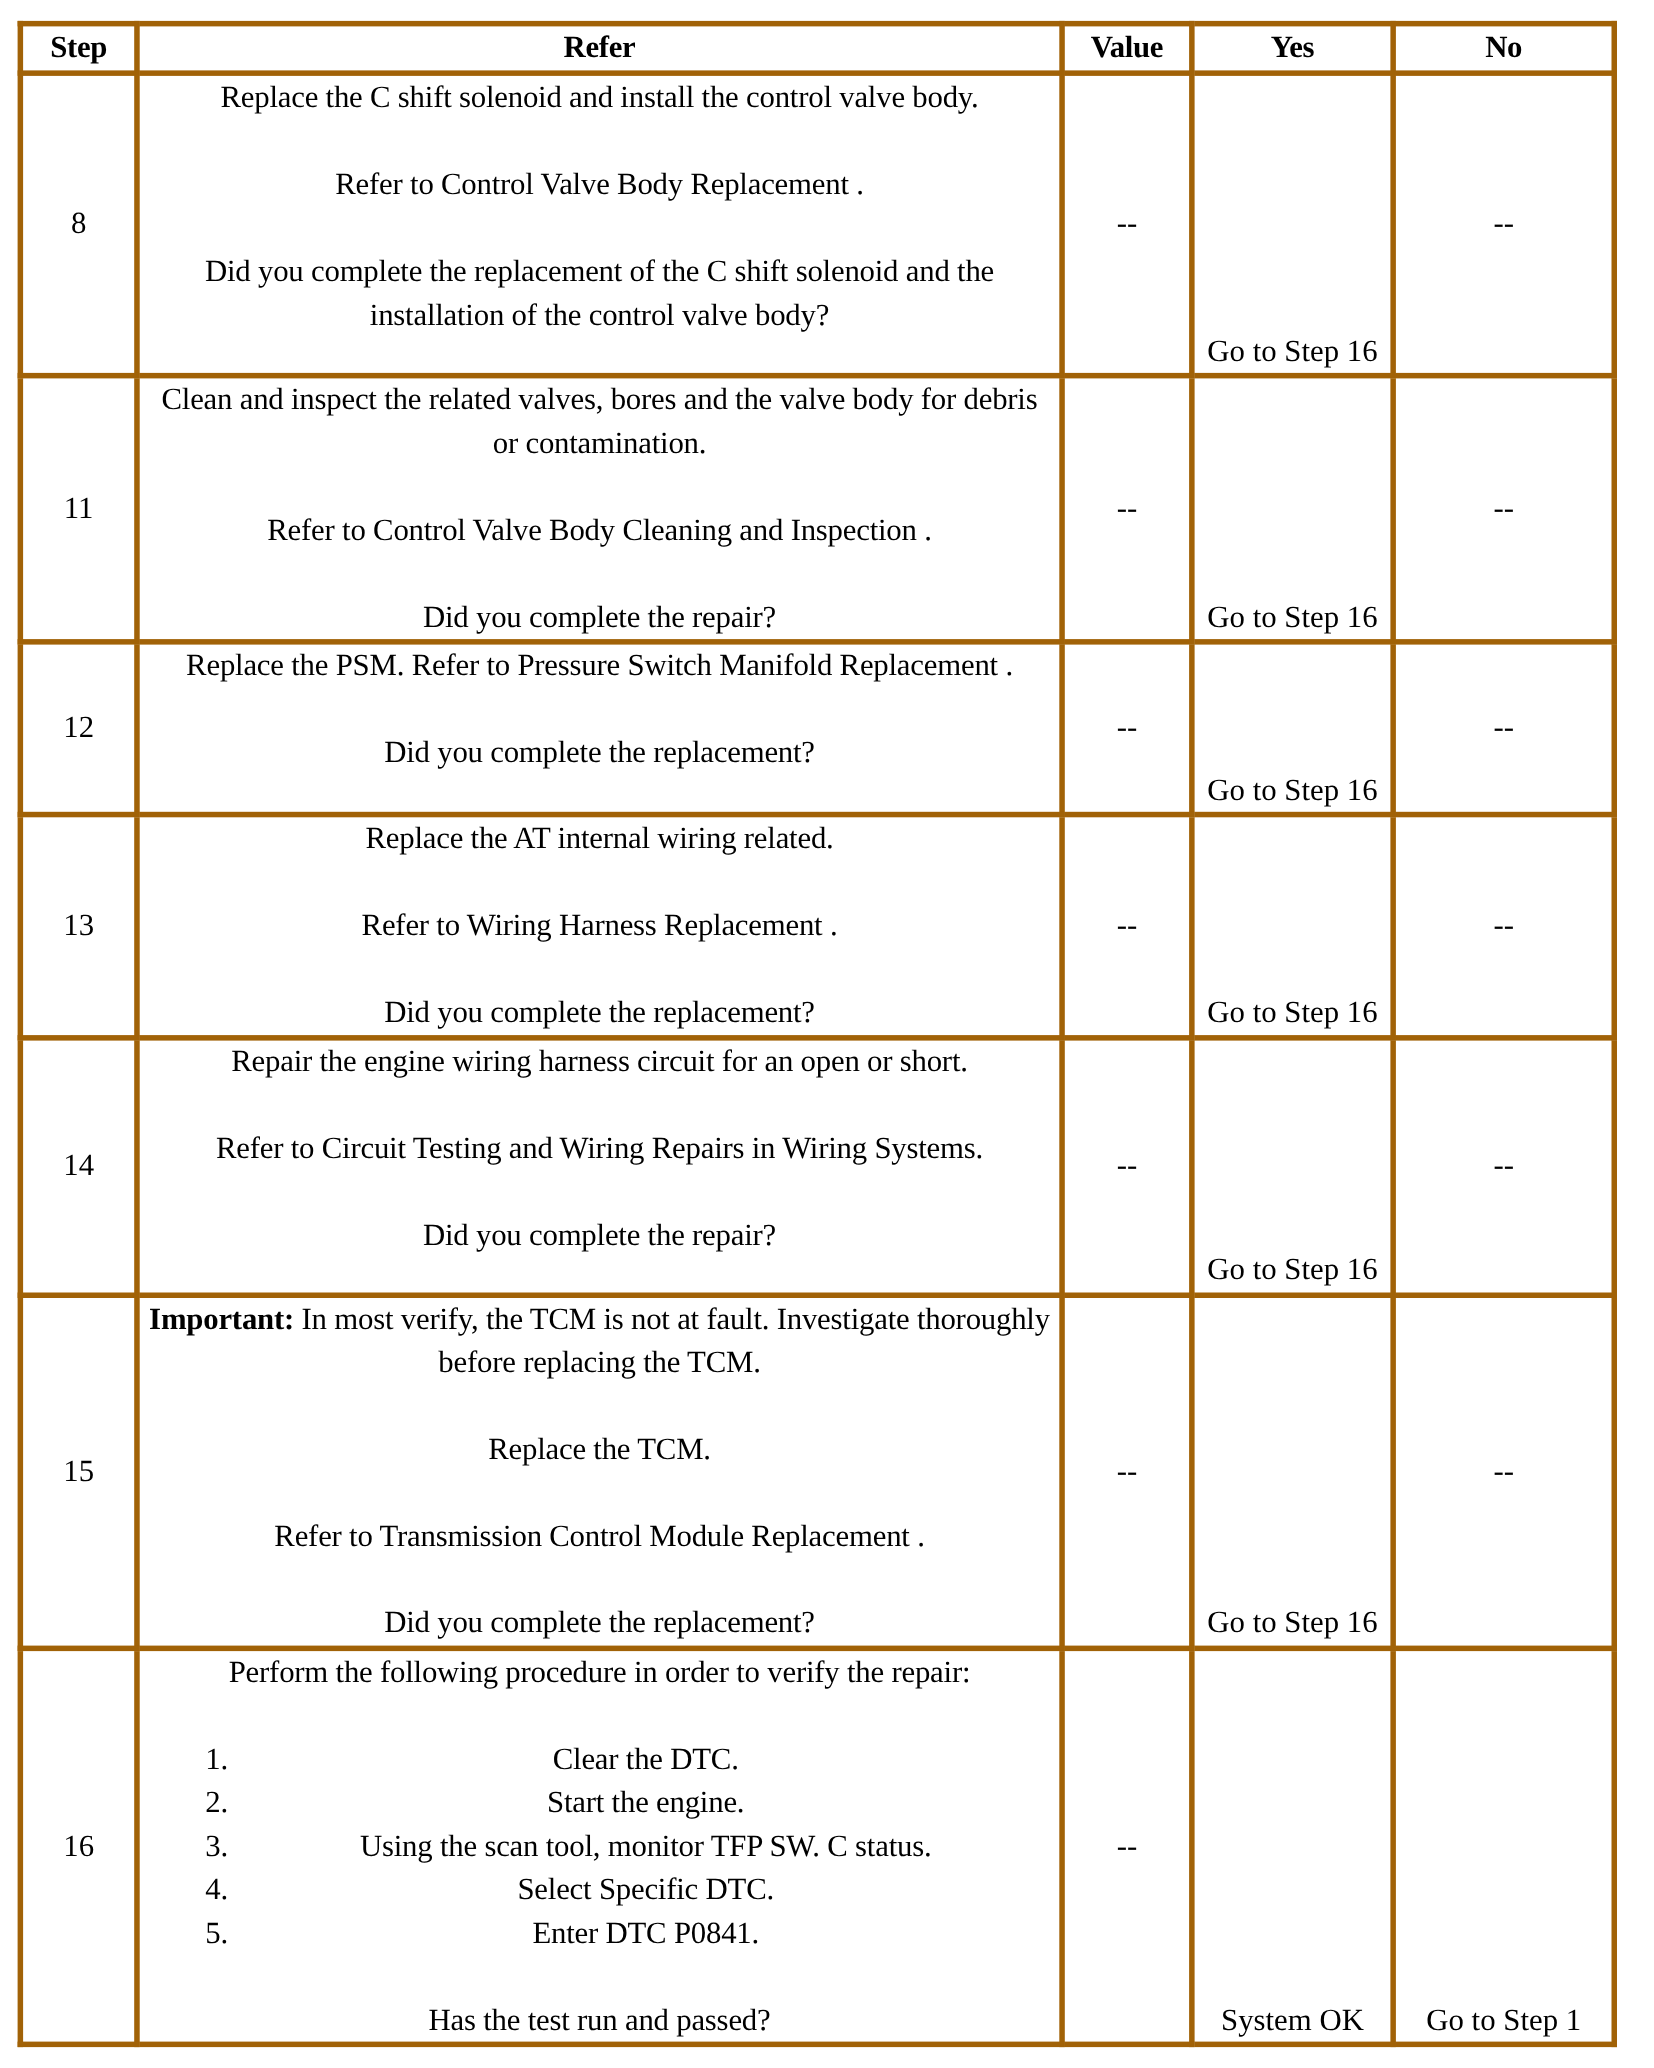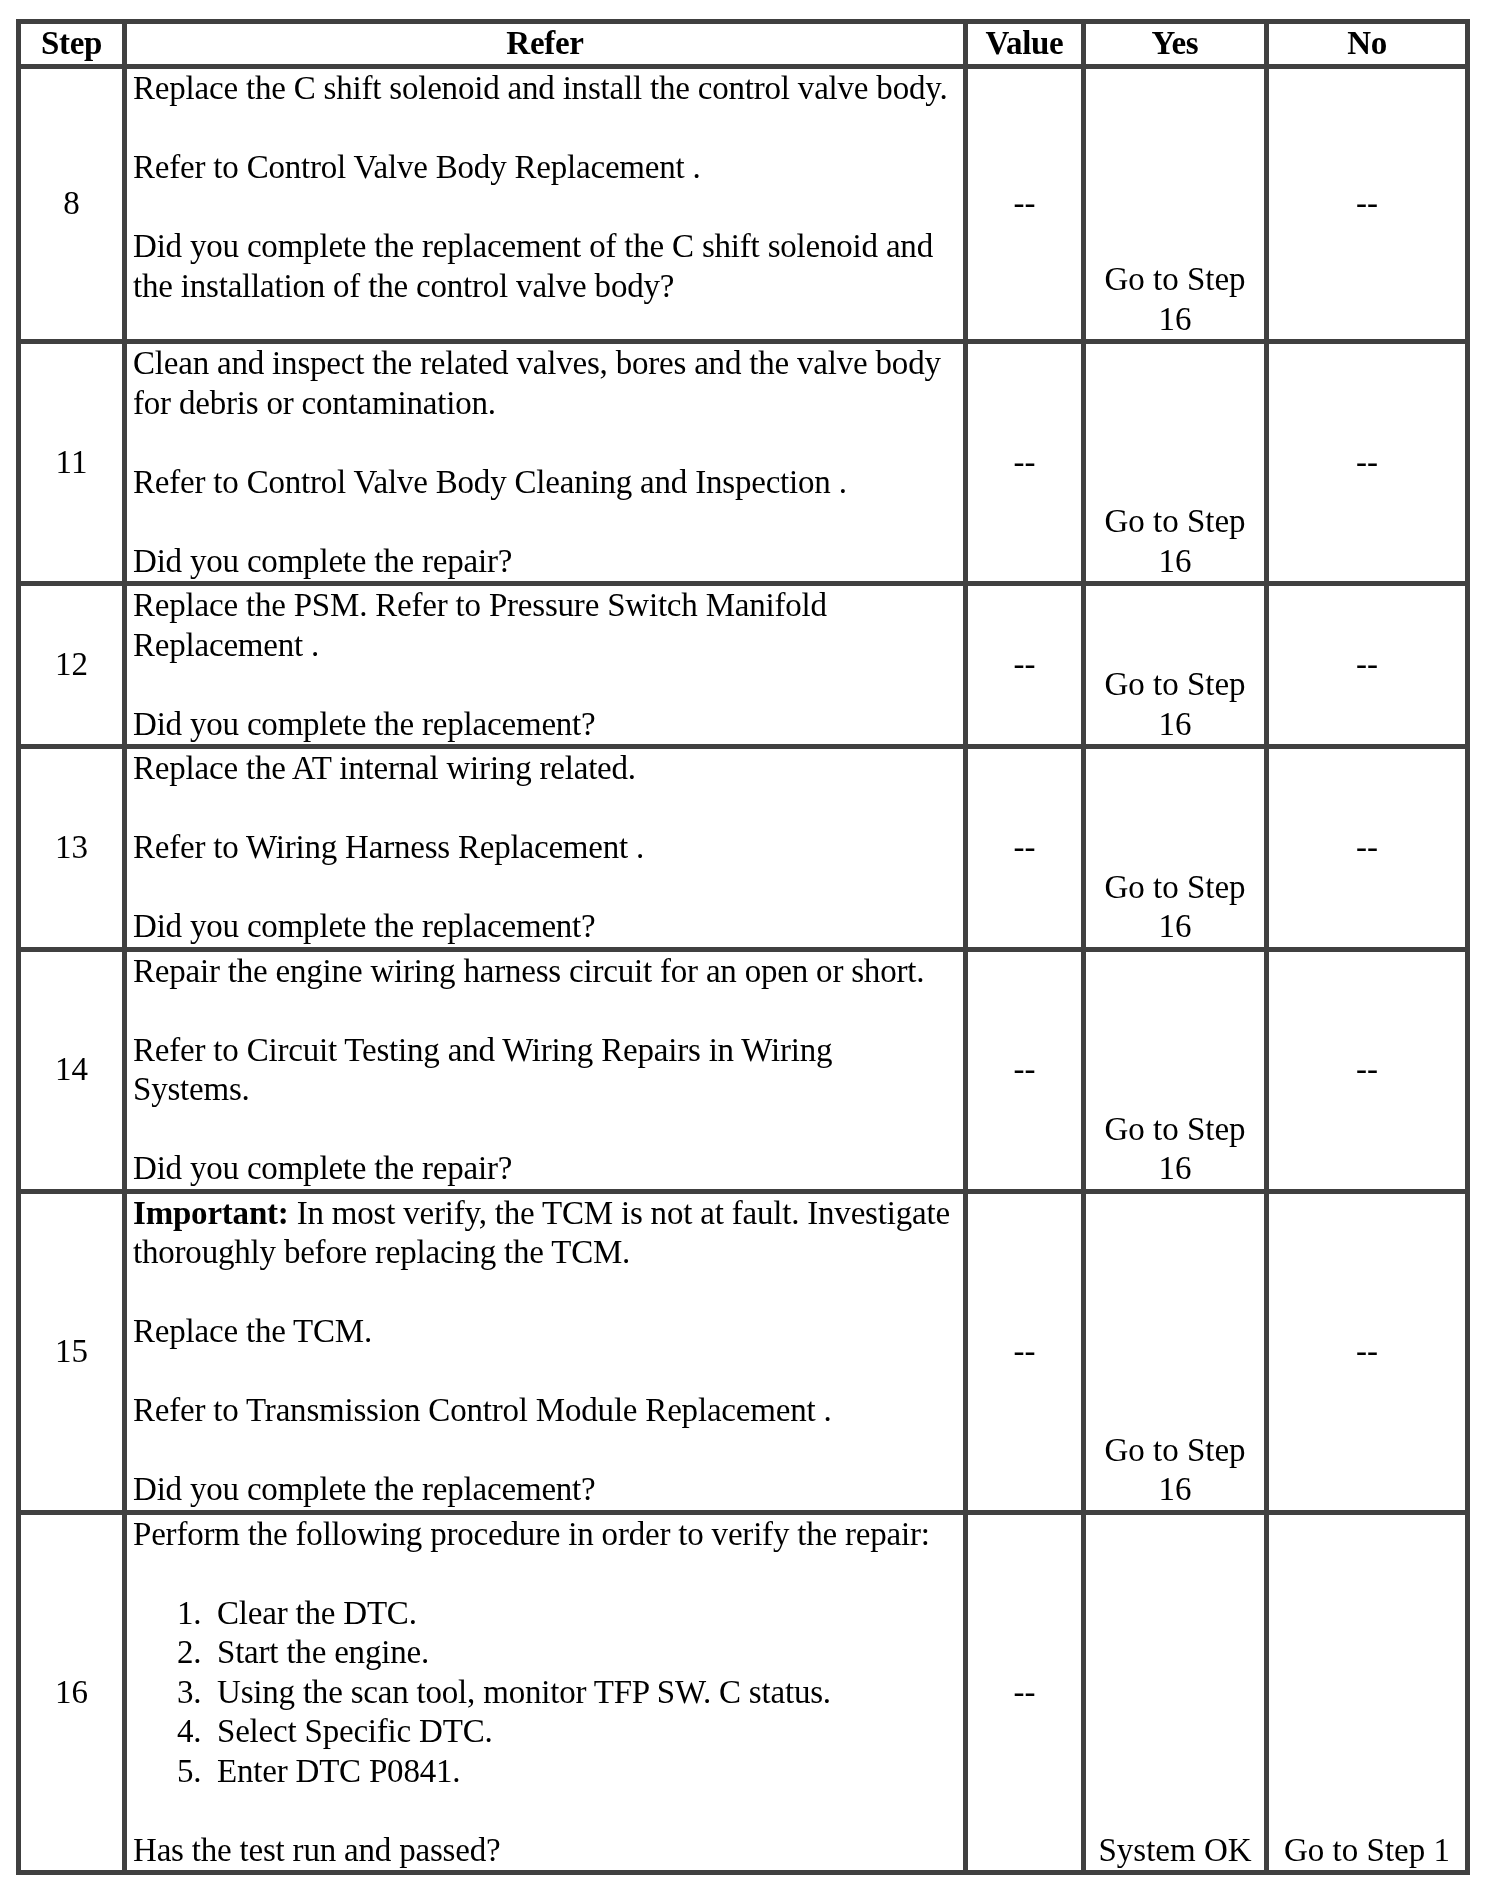--- a/index.html
+++ b/index.html
@@ -18,23 +18,23 @@
   table.diag {
     position: absolute;
     left: 16px;
     top: 19px;
     width: 1449px;
     border-collapse: collapse;
     table-layout: fixed;
     border: 5px solid #000;
   }
   table.diag th, table.diag td {
-    border: 5px solid #404040;
+    border: 5px solid #a16207;
     padding: 0 6px;
-    font-size: 33px;
+    font-size: 28px;
     line-height: 39.5px;
     overflow: hidden;
     font-family: Liberation Serif, serif;
   }
   table.diag th {
     font-weight: bold;
     text-align: center;
     vertical-align: middle;
     height: 40px;
     letter-spacing: -0.3px;
@@ -48,21 +48,21 @@
   td.step, td.value, td.no {
     text-align: center;
     vertical-align: middle;
   }
   td.yes {
     text-align: center;
     vertical-align: bottom;
     padding-bottom: 0;
   }
   td.action {
-    text-align: left;
+    text-align: center;
     vertical-align: top;
     padding-left: 8px;
     padding-right: 4px;
     letter-spacing: -0.2px;
   }
   .para { margin: 0; }
   .para + .para { margin-top: 39.5px; }
   .para b { font-weight: bold; }
   ol.steps {
     margin: 0;

